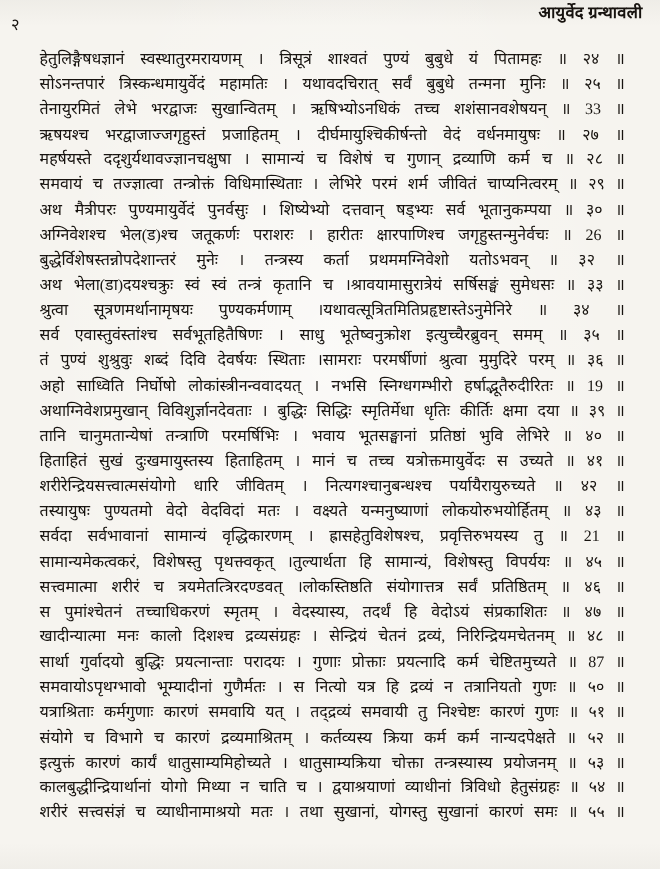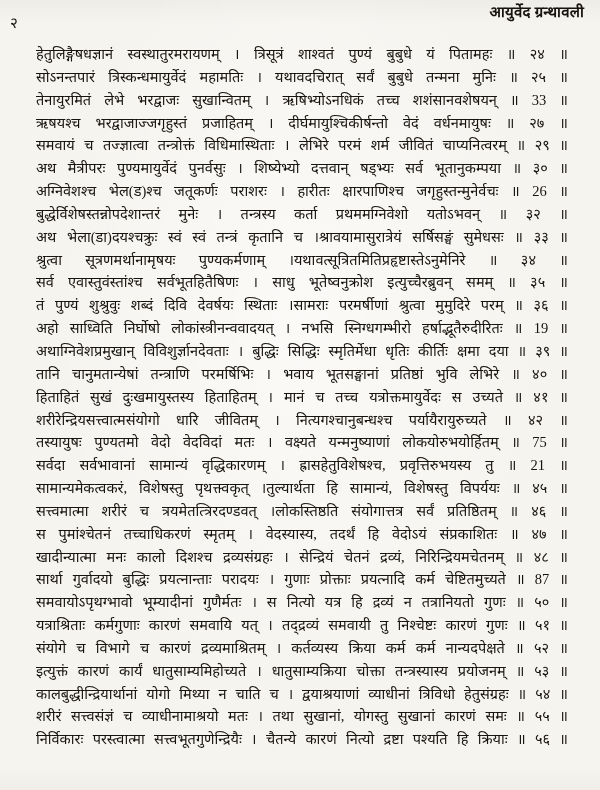--- a/index.html
+++ b/index.html
@@ -70,42 +70,42 @@
 
   <span class="page-number">२</span>
 
   <span class="header-title">आयुर्वेद ग्रन्थावली</span>
 
   <div class="verse-block">
     <p class="line">हेतुलिङ्गैषधज्ञानं स्वस्थातुरमरायणम् । त्रिसूत्रं शाश्वतं पुण्यं बुबुधे यं पितामहः ॥ २४ ॥</p>
     <p class="line">सोऽनन्तपारं त्रिस्कन्धमायुर्वेदं महामतिः । यथावदचिरात् सर्वं बुबुधे तन्मना मुनिः ॥ २५ ॥</p>
     <p class="line">तेनायुरमितं लेभे भरद्वाजः सुखान्वितम् । ऋषिभ्योऽनधिकं तच्च शशंसानवशेषयन् ॥ 33 ॥</p>
     <p class="line">ऋषयश्च भरद्वाजाज्जगृहुस्तं प्रजाहितम् । दीर्घमायुश्चिकीर्षन्तो वेदं वर्धनमायुषः ॥ २७ ॥</p>
+    <p class="line">महर्षयस्ते ददृशुर्यथावज्ज्ञानचक्षुषा । सामान्यं च विशेषं च गुणान् द्रव्याणि कर्म च ॥ २८ ॥</p>
     <p class="line">समवायं च तज्ज्ञात्वा तन्त्रोक्तं विधिमास्थिताः । लेभिरे परमं शर्म जीवितं चाप्यनित्वरम् ॥ २९ ॥</p>
     <p class="line">अथ मैत्रीपरः पुण्यमायुर्वेदं पुनर्वसुः । शिष्येभ्यो दत्तवान् षड्भ्यः सर्व भूतानुकम्पया ॥ ३० ॥</p>
     <p class="line">अग्निवेशश्च भेल(ड)श्च जतूकर्णः पराशरः । हारीतः क्षारपाणिश्च जगृहुस्तन्मुनेर्वचः ॥ 26 ॥</p>
     <p class="line">बुद्धेर्विशेषस्तन्नोपदेशान्तरं मुनेः । तन्त्रस्य कर्ता प्रथममग्निवेशो यतोऽभवन् ॥ ३२ ॥</p>
     <p class="line">अथ भेला(डा)दयश्चक्रुः स्वं स्वं तन्त्रं कृतानि च ।श्रावयामासुरात्रेयं सर्षिसङ्घं सुमेधसः ॥ ३३ ॥</p>
     <p class="line">श्रुत्वा सूत्रणमर्थानामृषयः पुण्यकर्मणाम् ।यथावत्सूत्रितमितिप्रहृष्टास्तेऽनुमेनिरे ॥ ३४ ॥</p>
     <p class="line">सर्व एवास्तुवंस्तांश्च सर्वभूतहितैषिणः । साधु भूतेष्वनुक्रोश इत्युच्चैरब्रुवन् समम् ॥ ३५ ॥</p>
     <p class="line">तं पुण्यं शुश्रुवुः शब्दं दिवि देवर्षयः स्थिताः ।सामराः परमर्षीणां श्रुत्वा मुमुदिरे परम् ॥ ३६ ॥</p>
     <p class="line">अहो साध्विति निर्घोषो लोकांस्त्रीनन्ववादयत् । नभसि स्निग्धगम्भीरो हर्षाद्भूतैरुदीरितः ॥ 19 ॥</p>
     <p class="line">अथाग्निवेशप्रमुखान् विविशुर्ज्ञानदेवताः । बुद्धिः सिद्धिः स्मृतिर्मेधा धृतिः कीर्तिः क्षमा दया ॥ ३९ ॥</p>
     <p class="line">तानि चानुमतान्येषां तन्त्राणि परमर्षिभिः । भवाय भूतसङ्घानां प्रतिष्ठां भुवि लेभिरे ॥ ४० ॥</p>
     <p class="line">हिताहितं सुखं दुःखमायुस्तस्य हिताहितम् । मानं च तच्च यत्रोक्तमायुर्वेदः स उच्यते ॥ ४१ ॥</p>
     <p class="line">शरीरेन्द्रियसत्त्वात्मसंयोगो धारि जीवितम् । नित्यगश्चानुबन्धश्च पर्यायैरायुरुच्यते ॥ ४२ ॥</p>
-    <p class="line">तस्यायुषः पुण्यतमो वेदो वेदविदां मतः । वक्ष्यते यन्मनुष्याणां लोकयोरुभयोर्हितम् ॥ 75 ॥</p>
+    <p class="line">तस्यायुषः पुण्यतमो वेदो वेदविदां मतः । वक्ष्यते यन्मनुष्याणां लोकयोरुभयोर्हितम् ॥ ४३ ॥</p>
     <p class="line">सर्वदा सर्वभावानां सामान्यं वृद्धिकारणम् । ह्रासहेतुविशेषश्च, प्रवृत्तिरुभयस्य तु ॥ 21 ॥</p>
     <p class="line">सामान्यमेकत्वकरं, विशेषस्तु पृथक्त्वकृत् ।तुल्यार्थता हि सामान्यं, विशेषस्तु विपर्ययः ॥ ४५ ॥</p>
     <p class="line">सत्त्वमात्मा शरीरं च त्रयमेतत्त्रिरदण्डवत् ।लोकस्तिष्ठति संयोगात्तत्र सर्वं प्रतिष्ठितम् ॥ ४६ ॥</p>
     <p class="line">स पुमांश्चेतनं तच्चाधिकरणं स्मृतम् । वेदस्यास्य, तदर्थं हि वेदोऽयं संप्रकाशितः ॥ ४७ ॥</p>
     <p class="line">खादीन्यात्मा मनः कालो दिशश्च द्रव्यसंग्रहः । सेन्द्रियं चेतनं द्रव्यं, निरिन्द्रियमचेतनम् ॥ ४८ ॥</p>
     <p class="line">सार्था गुर्वादयो बुद्धिः प्रयत्नान्ताः परादयः । गुणाः प्रोक्ताः प्रयत्नादि कर्म चेष्टितमुच्यते ॥ 87 ॥</p>
     <p class="line">समवायोऽपृथग्भावो भूम्यादीनां गुणैर्मतः । स नित्यो यत्र हि द्रव्यं न तत्रानियतो गुणः ॥ ५० ॥</p>
     <p class="line">यत्राश्रिताः कर्मगुणाः कारणं समवायि यत् । तद्द्रव्यं समवायी तु निश्चेष्टः कारणं गुणः ॥ ५१ ॥</p>
     <p class="line">संयोगे च विभागे च कारणं द्रव्यमाश्रितम् । कर्तव्यस्य क्रिया कर्म कर्म नान्यदपेक्षते ॥ ५२ ॥</p>
     <p class="line">इत्युक्तं कारणं कार्यं धातुसाम्यमिहोच्यते । धातुसाम्यक्रिया चोक्ता तन्त्रस्यास्य प्रयोजनम् ॥ ५३ ॥</p>
     <p class="line">कालबुद्धीन्द्रियार्थानां योगो मिथ्या न चाति च । द्वयाश्रयाणां व्याधीनां त्रिविधो हेतुसंग्रहः ॥ ५४ ॥</p>
     <p class="line">शरीरं सत्त्वसंज्ञं च व्याधीनामाश्रयो मतः । तथा सुखानां, योगस्तु सुखानां कारणं समः ॥ ५५ ॥</p>
-    <p class="line">निर्विकारः परस्त्वात्मा सत्त्वभूतगुणेन्द्रियैः । चैतन्ये कारणं नित्यो द्रष्टा पश्यति हि क्रियाः ॥ ५६ ॥</p>
   </div>
 
 </div>
 
 </body></html>

